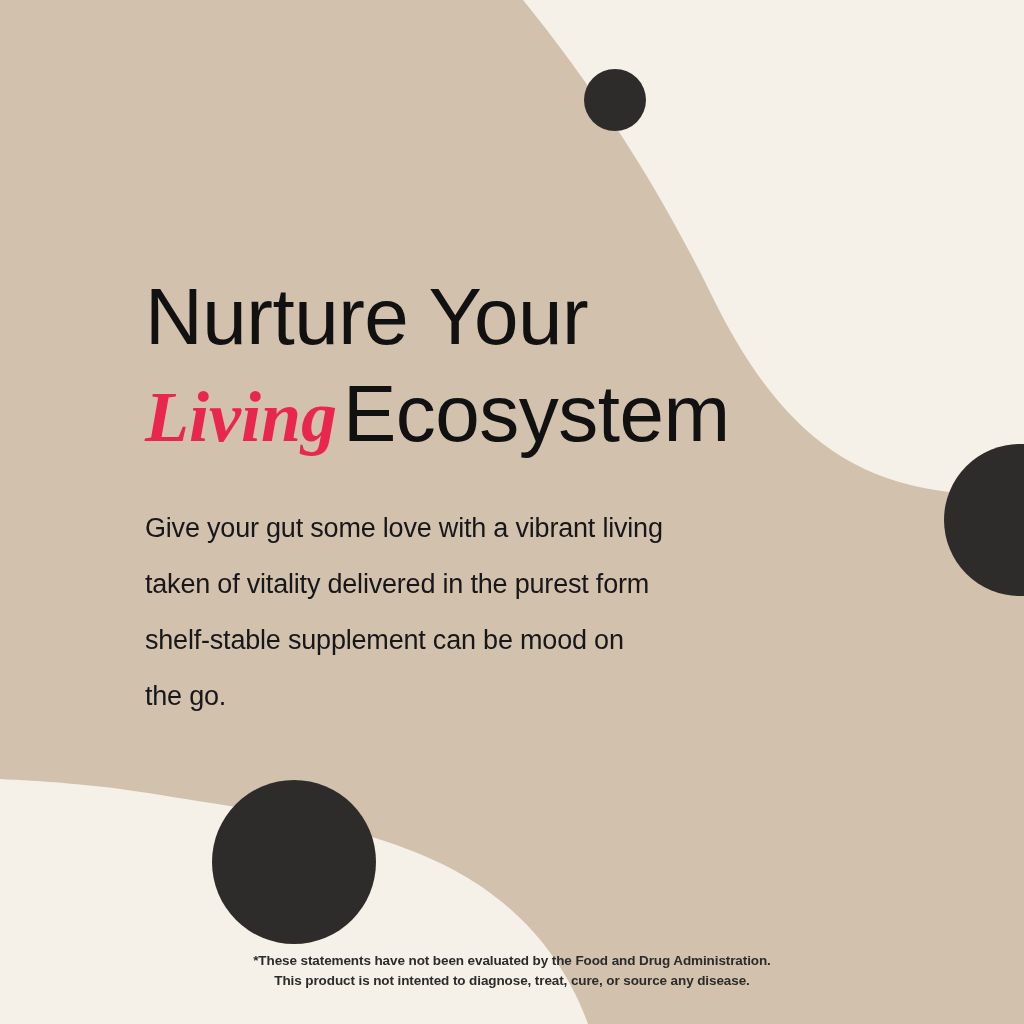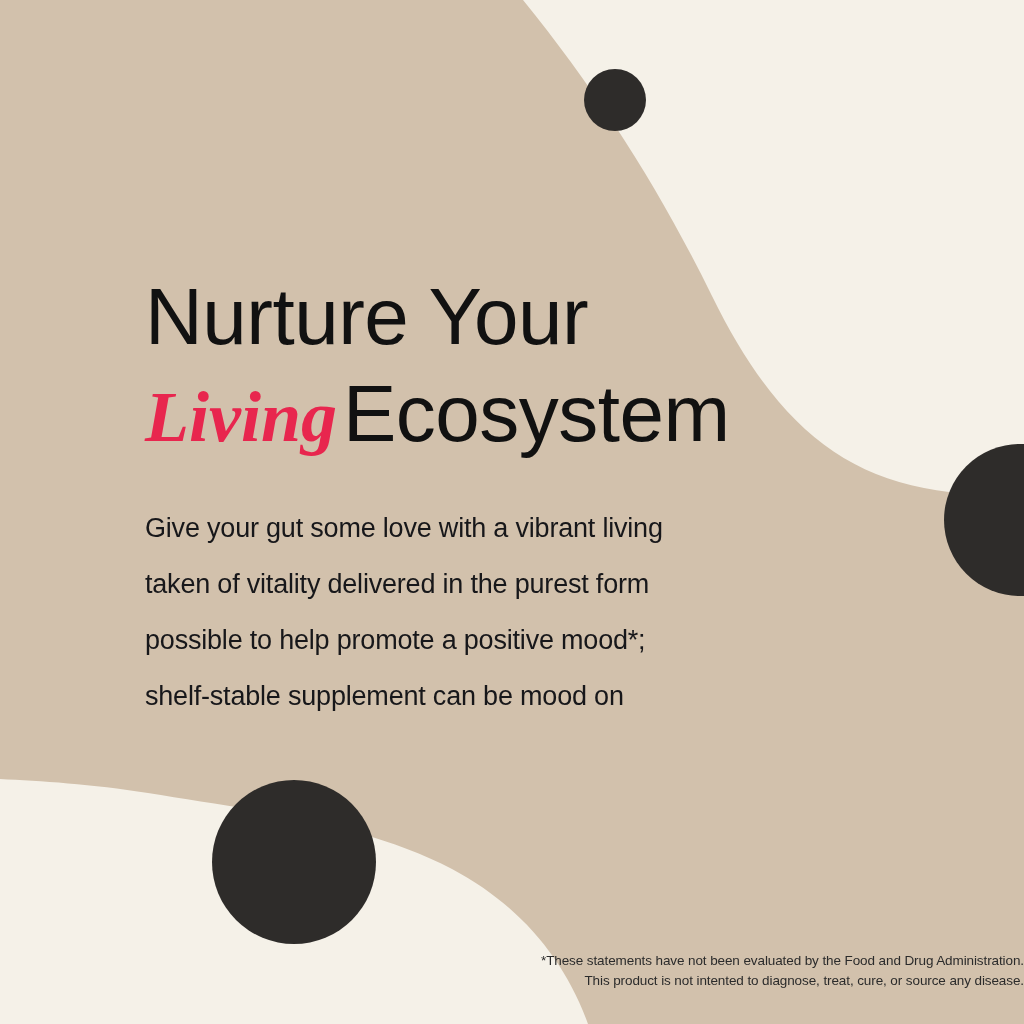--- a/index.html
+++ b/index.html
@@ -89,24 +89,23 @@
     position: absolute;
     left: 0;
     top: 951px;
     width: 1024px;
     text-align: center;
   }
 
   .footnote-line {
     font-size: 13.5px;
     line-height: 20px;
-    font-weight: 400;
+    font-weight: 700;
     letter-spacing: -0.1px;
     color: #2B2B2B;
-    text-align: right;
   }
 </style>
 </head>
 <body>
 
 <div id="poster">
 
   <svg id="bg-art" viewBox="0 0 1024 1024" width="1024" height="1024" aria-hidden="true">
 
     <rect x="0" y="0" width="1024" height="1024" fill="#F5F1E8"></rect>
@@ -131,22 +130,22 @@
   <div id="content">
 
     <div class="headline-block">
       <div class="headline-line">Nurture Your</div>
       <div class="headline-line"><span class="accent-word">Living</span><span>Ecosystem</span></div>
     </div>
 
     <div class="body-block">
       <div class="body-line">Give your gut some love with a vibrant living</div>
       <div class="body-line">taken of vitality delivered in the purest form</div>
-      <div class="body-line">possible to help promote a positive mood*;</div>
       <div class="body-line">shelf-stable supplement can be mood on</div>
+      <div class="body-line">the go.</div>
     </div>
 
     <div class="footnote-block">
       <div class="footnote-line">*These statements have not been evaluated by the Food and Drug Administration.</div>
       <div class="footnote-line">This product is not intented to diagnose, treat, cure, or source any disease.</div>
     </div>
 
   </div>
 </div>
 

